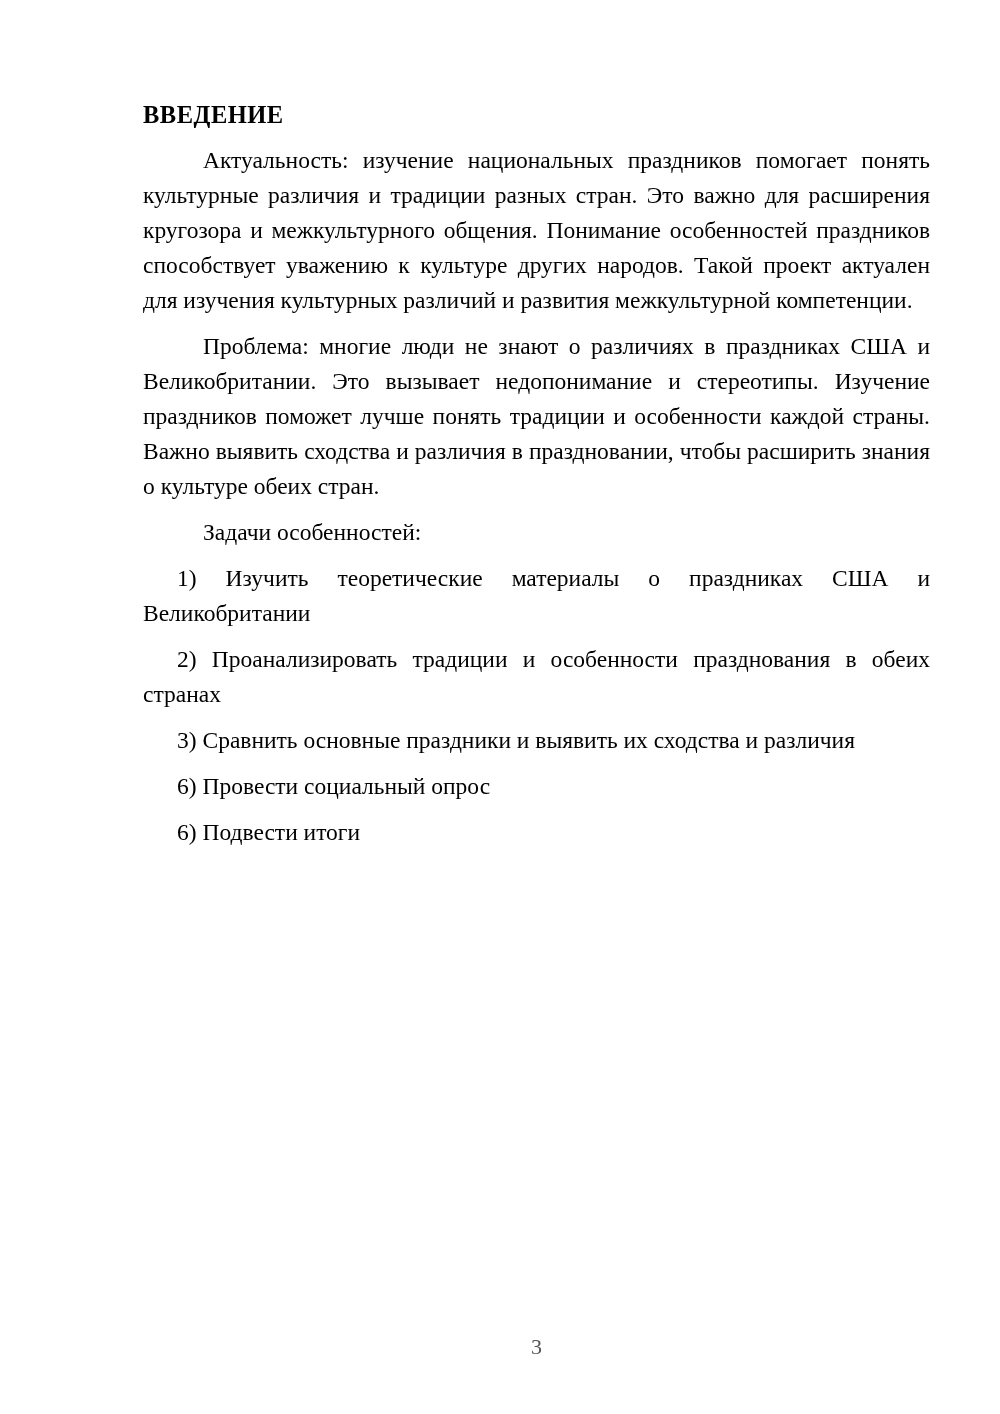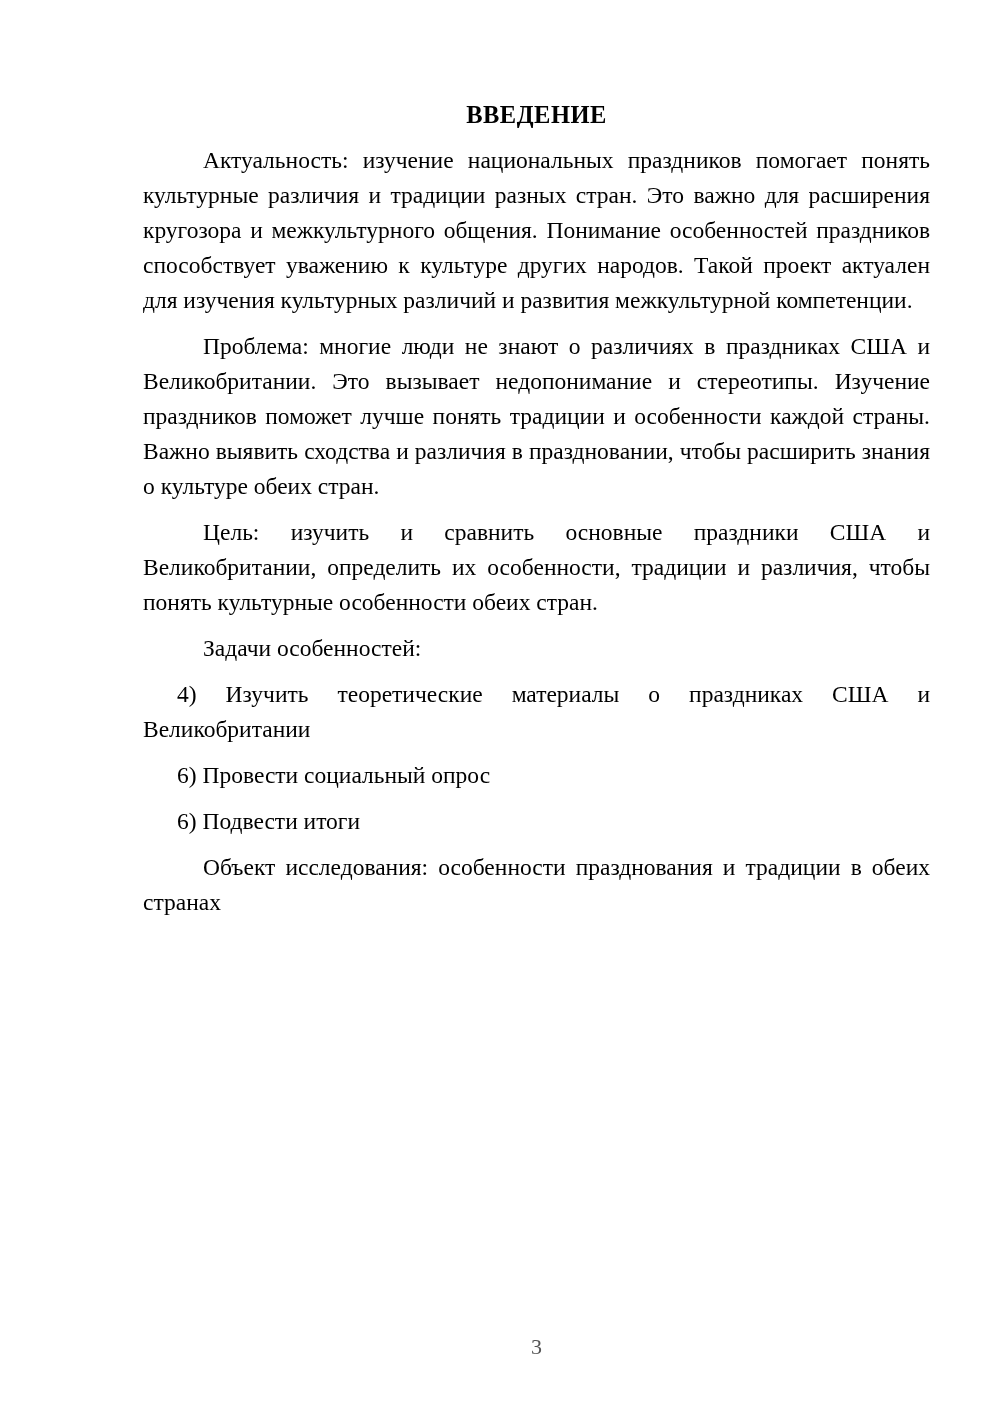--- a/index.html
+++ b/index.html
@@ -17,21 +17,21 @@
     font-family: "Liberation Serif", "DejaVu Serif", serif;
     font-size: 23.5px;
     line-height: 35px;
     padding: 97px 70px 0 143px;
     overflow: hidden;
   }
   .doc-title {
     margin: 0 0 11px 0;
     font-size: 24.5px;
     font-weight: bold;
-    text-align: center;
+    text-align: left;
     line-height: 35px;
     letter-spacing: 0.5px;
   }
   .doc-body p {
     margin: 9px 0 11px 0;
     text-align: justify;
   }
   .doc-body p.para {
     text-indent: 60px;
   }
@@ -51,22 +51,22 @@
 </style>
 </head>
 <body>
 
 <div class="page">
   <h1 class="doc-title">ВВЕДЕНИЕ</h1>
 
   <div class="doc-body" id="doc-body">
       <p class="para">Актуальность: изучение национальных праздников помогает понять культурные различия и традиции разных стран. Это важно для расширения кругозора и межкультурного общения. Понимание особенностей праздников способствует уважению к культуре других народов. Такой проект актуален для изучения культурных различий и развития межкультурной компетенции.</p>
       <p class="para">Проблема: многие люди не знают о различиях в праздниках США и Великобритании. Это вызывает недопонимание и стереотипы. Изучение праздников поможет лучше понять традиции и особенности каждой страны. Важно выявить сходства и различия в праздновании, чтобы расширить знания о культуре обеих стран.</p>
-      <p class="para">Цель: изучить и сравнить основные праздники США и Великобритании, определить их особенности, традиции и различия, чтобы понять культурные особенности обеих стран.</p>
       <p class="para">Задачи особенностей:</p>
-      <p class="list">4) Изучить теоретические материалы о праздниках США и Великобритании</p>
+      <p class="list">1) Изучить теоретические материалы о праздниках США и Великобритании</p>
+      <p class="list">2) Проанализировать традиции и особенности празднования в обеих странах</p>
+      <p class="list">3) Сравнить основные праздники и выявить их сходства и различия</p>
       <p class="list">6) Провести социальный опрос</p>
       <p class="list">6) Подвести итоги</p>
-      <p class="para">Объект исследования: особенности празднования и традиции в обеих странах</p>
     </div>
 
   <div class="page-number">3</div>
 </div>
 
 </body></html>

